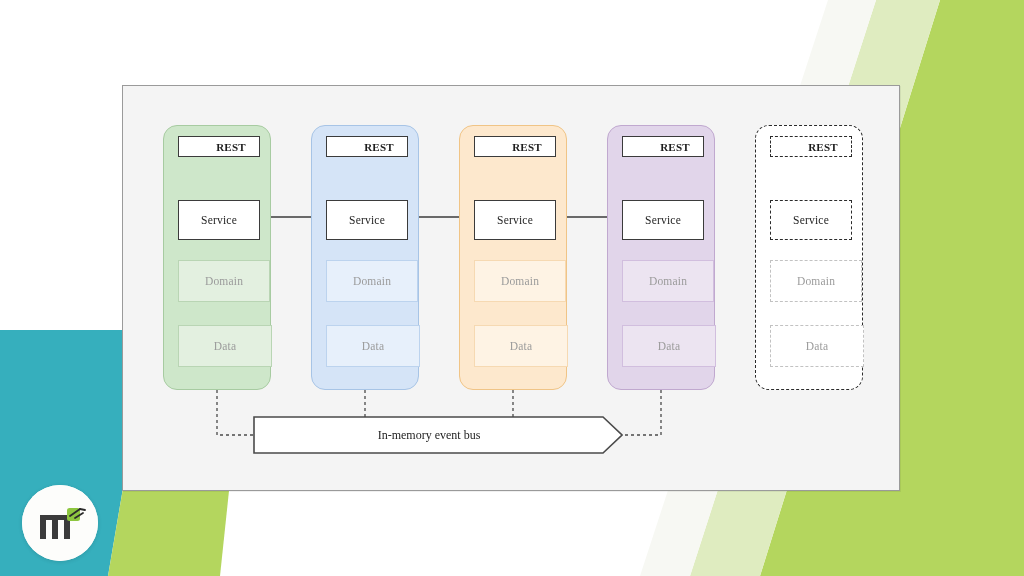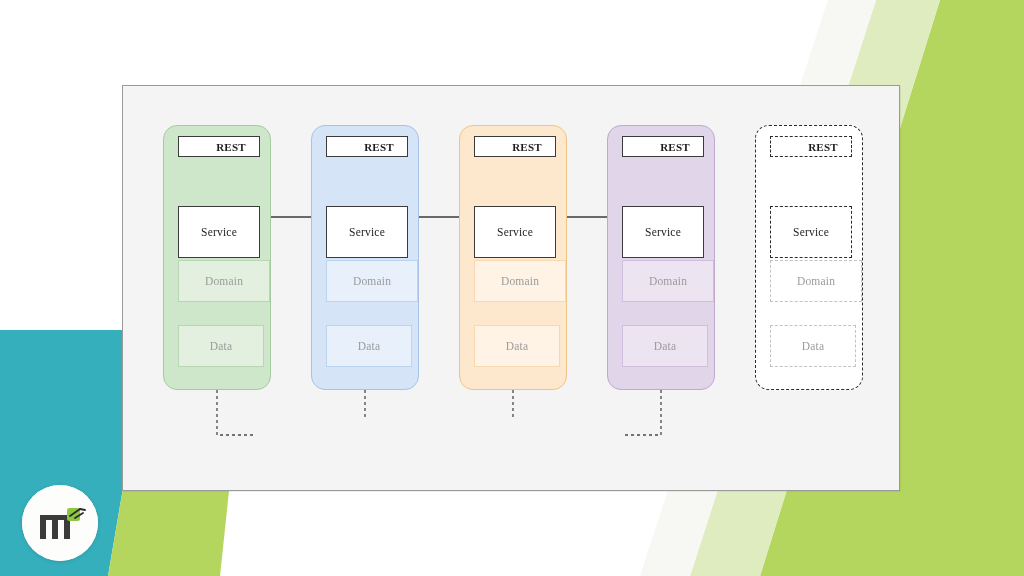--- a/index.html
+++ b/index.html
@@ -44,29 +44,29 @@
     display:flex;align-items:center;justify-content:center;
     font-size:11.5px;color:#1d1d1d;letter-spacing:.2px;
     white-space:nowrap;
   }
   .box-rest{
     left:14px;top:10px;width:82px;height:21px;
     background:#ffffff;border:1.4px solid #3b3b3b;
     font-size:11px;font-weight:700;padding-left:24px;
   }
   .box-service{
-    left:14px;top:80px;width:82px;height:52px;
+    left:14px;top:74px;width:82px;height:40px;
     background:#ffffff;border:1.4px solid #3b3b3b;
   }
   .box-domain{
     left:14px;top:134px;width:92px;height:42px;
     color:#9b9b9b;
   }
   .box-data{
-    left:14px;top:199px;width:86px;height:42px;
+    left:14px;top:199px;width:94px;height:42px;
     color:#9b9b9b;
   }
 
   
   .col-green  .box-domain,.col-green  .box-data {background:#e3f0e0;border:1px solid #b9d5b4;}
   .col-blue   .box-domain,.col-blue   .box-data {background:#e7f0fb;border:1px solid #bcd3ee;}
   .col-orange .box-domain,.col-orange .box-data {background:#fef3e4;border:1px solid #f6d9b2;}
   .col-purple .box-domain,.col-purple .box-data {background:#ece4f1;border:1px solid #d1bede;}
 
   .col-ghost .box-rest{background:#fff;border:1.4px dashed #2b2b2b;}
@@ -172,20 +172,26 @@
       <div class="box box-data">Data</div>
     </div>
 
     <div class="col col-ghost ghost">
       <div class="box box-rest">REST</div>
       <div class="box box-service">Service</div>
       <div class="box box-domain">Domain</div>
       <div class="box box-data">Data</div>
     </div>
 
+    <div class="bus">
+      <svg width="370" height="38" viewBox="0 0 370 38" xmlns="http://www.w3.org/2000/svg">
+        <polygon points="1,1 350,1 369,19 350,37 1,37" fill="#ffffff" stroke="#4a4a4a" stroke-width="1.6"></polygon>
+      </svg>
+      <div class="bus-label">In-memory event bus</div>
+    </div>
 
   </div>
 </div>
 
 <div class="logo">
   <svg width="76" height="76" viewBox="0 0 76 76" xmlns="http://www.w3.org/2000/svg">
     <circle cx="38" cy="38" r="38" fill="#fdfdfb"></circle>
 
     <g fill="#3b3b3b">
       <rect x="18" y="32" width="6" height="22"></rect>

